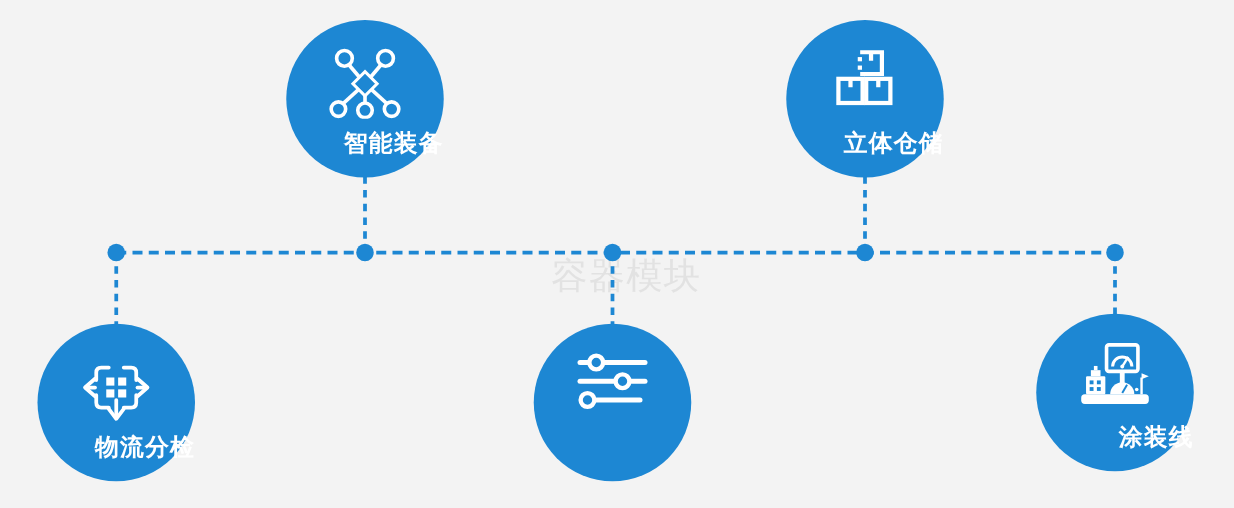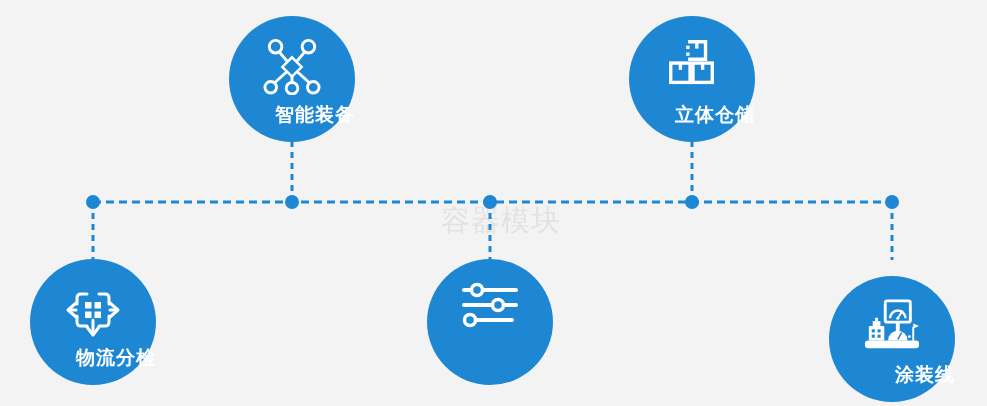--- a/index.html
+++ b/index.html
@@ -70,21 +70,21 @@
     font-size: 19px;
     font-weight: 600;
     letter-spacing: 1px;
     white-space: nowrap;
   }
   
   .n0 { left: 229px; top: 16px; }
   .n1 { left: 629px; top: 16px; font-family: Liberation Mono, monospace; }
   .n2 { left: 30px;  top: 259px; }
   .n3 { left: 427px; top: 259px; }
-  .n4 { left: 829px; top: 276px; }
+  .n4 { left: 829px; top: 251px; }
 
   .ic-stroke { stroke: var(--icon); fill: none; }
   .ic-fill   { fill: var(--icon); stroke: none; }
   .ic-bg     { fill: var(--accent); }
   .ic-accent-line { stroke: var(--accent); fill: none; }
 </style>
 </head>
 <body>
 
 <div class="stage">

